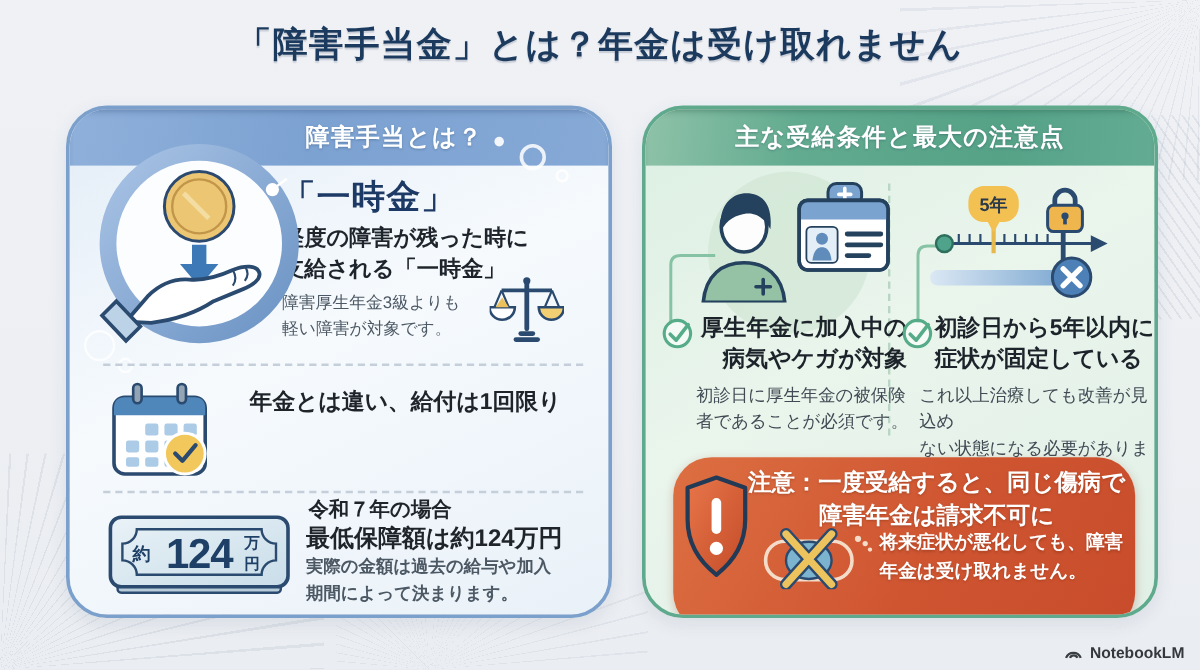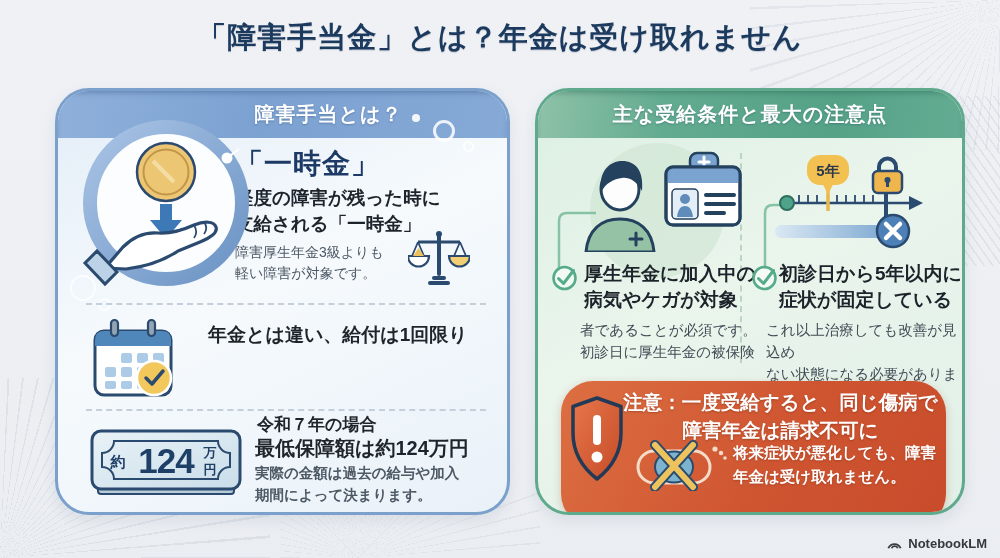--- a/index.html
+++ b/index.html
@@ -245,27 +245,27 @@
         <rect x="135" y="31" width="3" height="7" fill="#2b4a6f"></rect>
       <rect x="24" y="76" width="116" height="13" rx="6.5" fill="url(#barGrad)"></rect>
       <circle cx="142" cy="82" r="16" fill="#4c80b6" stroke="#2b4a6f" stroke-width="2.5"></circle>
       <path d="M135 75 L149 89 M149 75 L135 89" stroke="#fff" stroke-width="4.5" stroke-linecap="round"></path>
     </svg>
 
     <svg class="abs" style="left:12px;top:172px;" width="30" height="30" viewBox="0 0 30 30">
       <circle cx="14.5" cy="15" r="11" fill="rgba(255,255,255,.55)" stroke="#56ac88" stroke-width="2.6"></circle>
       <path d="M8.5 15.5 L13.5 20.5 L23.5 7.5" stroke="#56ac88" stroke-width="3" fill="none" stroke-linecap="round" stroke-linejoin="round"></path>
     </svg>
-    <div class="abs cond-head" style="left:46px;top:170px;">
+    <div class="abs cond-head" style="left:46px;top:170px;text-align:right;">
       <div>厚生年金に加入中の</div>
       <div>病気やケガが対象</div>
     </div>
     <div class="abs cond-body" style="left:42px;top:228px;">
+      <div>初診日に厚生年金の被保険</div>
       <div>者であることが必須です。</div>
-      <div>初診日に厚生年金の被保険</div>
     </div>
 
     <svg class="abs" style="left:212px;top:172px;" width="30" height="30" viewBox="0 0 30 30">
       <circle cx="14.5" cy="15" r="11" fill="rgba(255,255,255,.55)" stroke="#56ac88" stroke-width="2.6"></circle>
       <path d="M8.5 15.5 L13.5 20.5 L23.5 7.5" stroke="#56ac88" stroke-width="3" fill="none" stroke-linecap="round" stroke-linejoin="round"></path>
     </svg>
     <div class="abs cond-head" style="left:241px;top:170px;">
       <div>初診日から5年以内に</div>
       <div>症状が固定している</div>
     </div>

